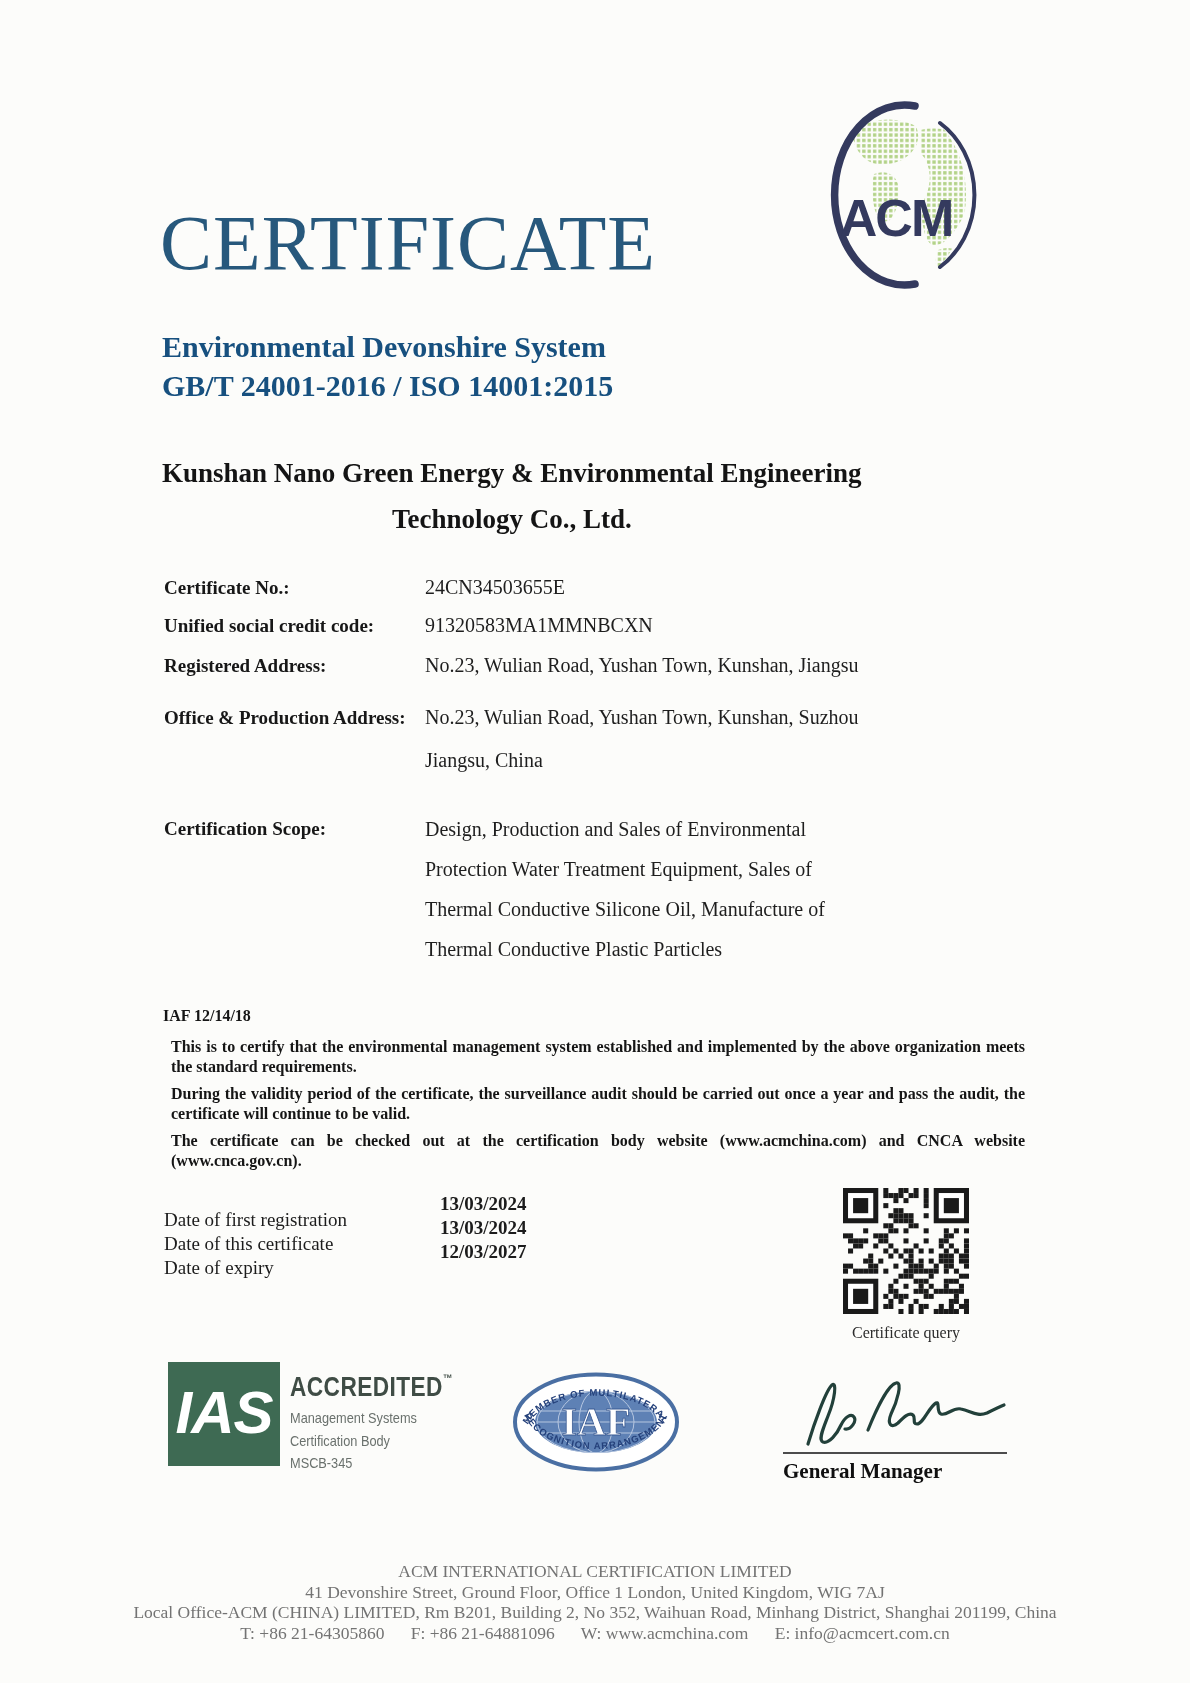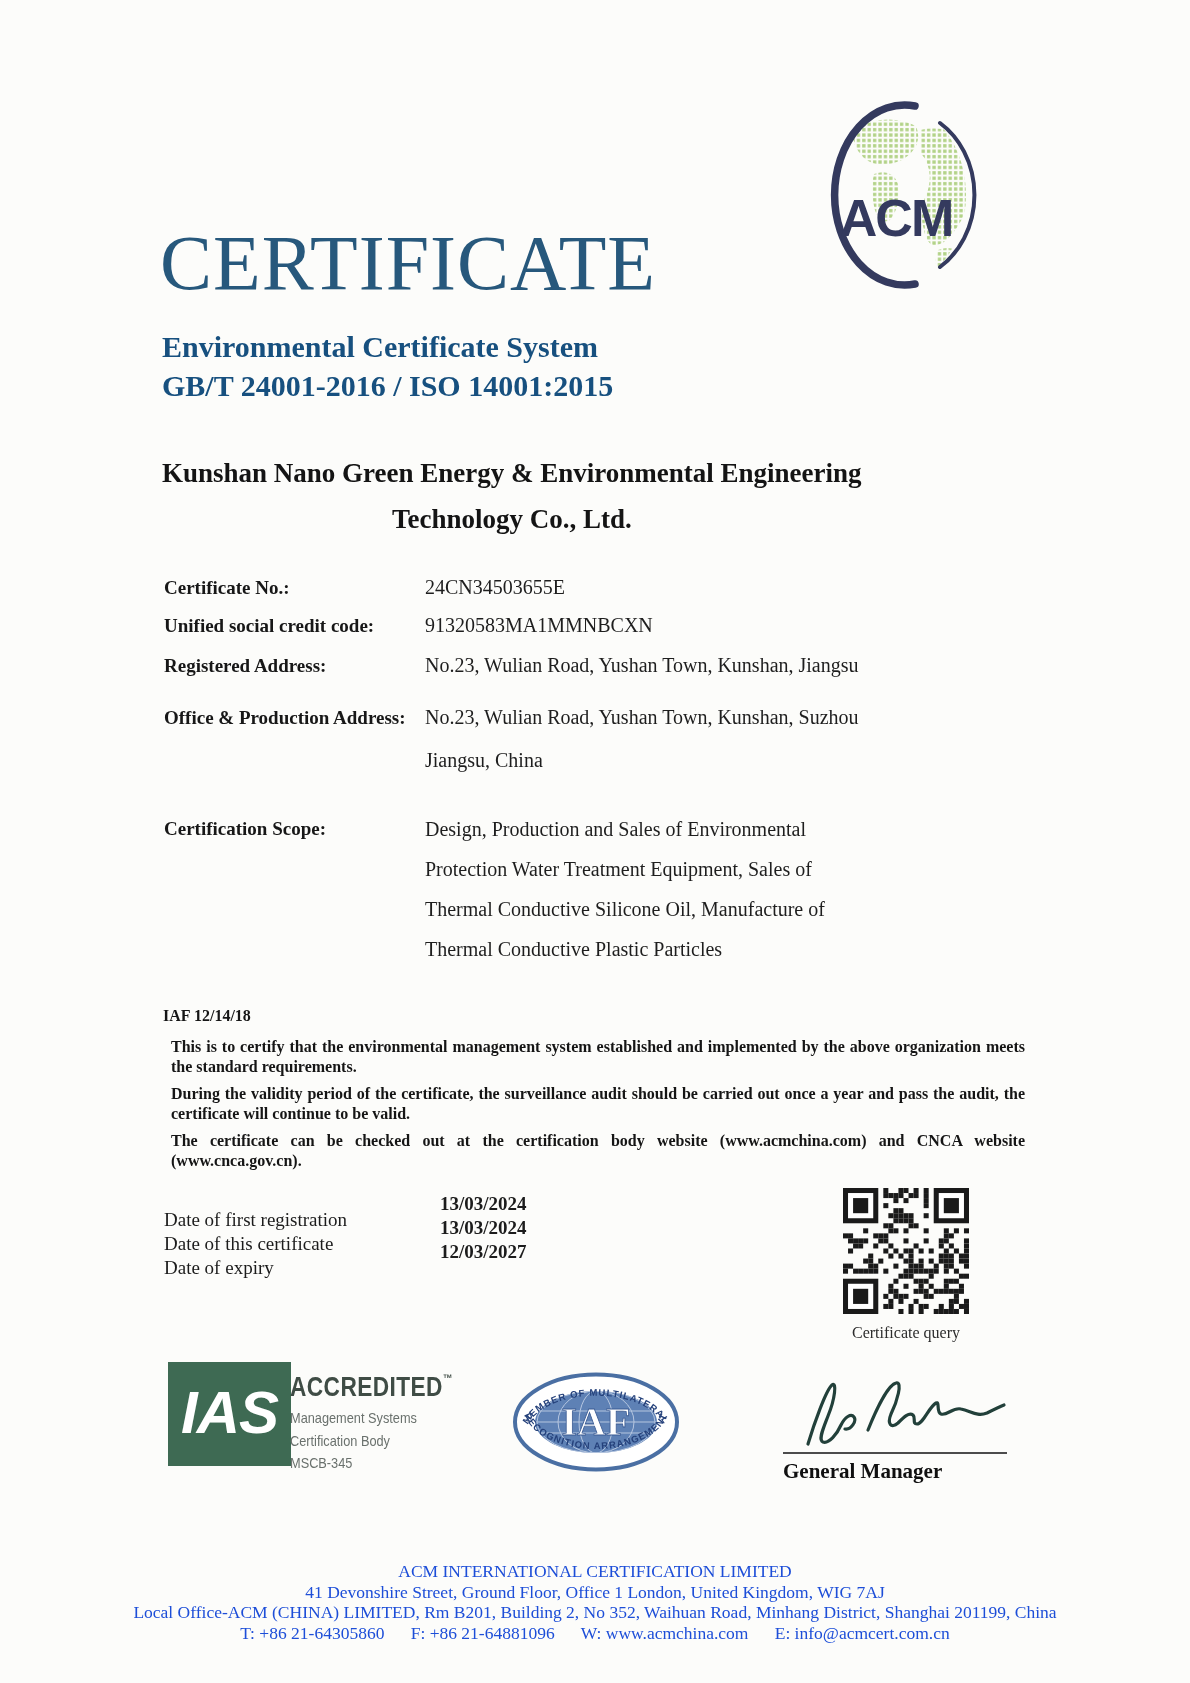--- a/index.html
+++ b/index.html
@@ -4,38 +4,38 @@
 <style>
   html,body{margin:0;padding:0;background:#e8e8e6;}
   .page{
     position:relative;width:1190px;height:1683px;margin:0 auto;
     background:#fcfcfa;overflow:hidden;
     font-family:"Liberation Serif",serif;color:#1c1c1c;
   }
   .abs{position:absolute;}
   .title{
     left:160px;top:202px;font-size:78px;line-height:1.05;
-    letter-spacing:1px;color:#27587c;margin-top:20px;
+    letter-spacing:1px;color:#27587c;
   }
   .subtitle{left:162px;top:327px;font-size:30px;line-height:39px;font-weight:bold;color:#17507f;}
   .company{left:162px;top:450px;font-size:27px;line-height:46px;font-weight:bold;color:#141414;text-align:center;}
   .lbl{left:164px;font-weight:bold;font-size:19px;color:#171717;white-space:nowrap;}
   .val{left:425px;font-size:20px;color:#1e1e1e;white-space:nowrap;}
   .stmt-code{left:163px;top:1007px;font-size:16px;font-weight:bold;color:#151515;}
   .stmt{
     left:163px;top:1029px;width:870px;font-size:16px;font-weight:bold;
     line-height:19.6px;color:#151515;text-align:justify;
   }
   .stmt p{margin:8px;}
   .date-lbl{left:164px;font-size:19px;font-weight:normal;white-space:nowrap;margin-top:16px;}
   .date-val{left:440px;font-size:19px;font-weight:bold;white-space:nowrap;}
   .qr-wrap{left:843px;top:1188px;width:126px;height:126px;}
   .qr-caption{left:793px;top:1324px;width:226px;text-align:center;font-size:16px;color:#2d2d2d;}
   .ias-box{
-    left:168px;top:1362px;width:123px;height:104px;background:#3e6a53;
+    left:168px;top:1362px;width:112px;height:104px;background:#3e6a53;
     display:flex;align-items:center;justify-content:center;
   }
   .ias-acronym{
     color:#ffffff;font-family:"Liberation Sans",sans-serif;
     font-weight:bold;font-style:italic;font-size:60px;letter-spacing:-1px;
     transform:translateY(-2px);
   }
   .ias-text{left:290px;top:1372px;font-family:"Liberation Sans",sans-serif;}
   .ias-accredited{
     font-size:27px;font-weight:bold;color:#3f4c45;letter-spacing:.5px;
@@ -43,21 +43,21 @@
   }
   .ias-mark{font-size:11px;vertical-align:top;}
   .ias-small{
     font-size:14.5px;color:#6a716d;line-height:19.5px;margin-top:3px;
     transform:scaleX(.88);transform-origin:left;white-space:nowrap;
   }
   .iaf-wrap{left:512px;top:1372px;}
   .sig-wrap{left:790px;top:1372px;}
   .sig-line{left:783px;top:1452px;width:224px;border-top:2px solid #4c4c4c;}
   .sig-role{left:783px;top:1459px;width:224px;text-align:left;font-size:21px;font-weight:bold;color:#101010;}
-  .footer{left:0;top:1561px;width:1190px;text-align:center;font-size:17.5px;line-height:20.5px;color:#1d4ed8;}
+  .footer{left:0;top:1561px;width:1190px;text-align:center;font-size:17.5px;line-height:20.5px;color:#737373;}
   .footer div{white-space:pre-wrap;}
 </style>
 </head>
 <body>
 
 <div class="page">
 
   <div class="abs" style="left:818px;top:100px;">
     <svg width="160" height="195" viewBox="0 0 160 195">
       <defs>
@@ -76,21 +76,21 @@
       </g>
       <path d="M 97,6 A 70,90 0 1 0 97,184" fill="none" stroke="#343a5e" stroke-width="7.5" stroke-linecap="round"></path>
       <path d="M 122,23 A 76,86 0 0 1 122,167" fill="none" stroke="#343a5e" stroke-width="4" stroke-linecap="round"></path>
       <text x="78" y="136" text-anchor="middle" font-family="Liberation Sans, sans-serif" font-weight="bold" font-size="52" letter-spacing="-2" fill="#343a5e">ACM</text>
     </svg>
   </div>
 
   <div class="abs title">CERTIFICATE</div>
 
   <div class="abs subtitle">
-    <div>Environmental Certificate System</div>
+    <div>Environmental Devonshire System</div>
     <div>GB/T 24001-2016 / ISO 14001:2015</div>
   </div>
 
   <div class="abs company">
     <div>Kunshan Nano Green Energy &amp; Environmental Engineering</div>
     <div>Technology Co., Ltd.</div>
   </div>
 
   <div class="abs lbl" style="top:577px">Certificate No.:</div>
   <div class="abs val" style="top:576px">24CN34503655E</div>

